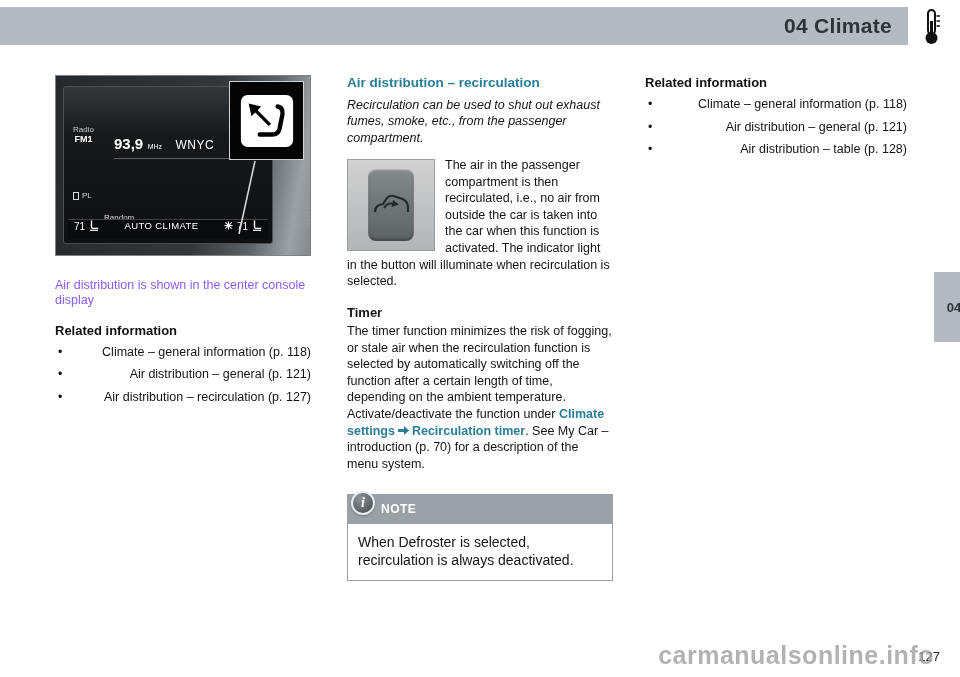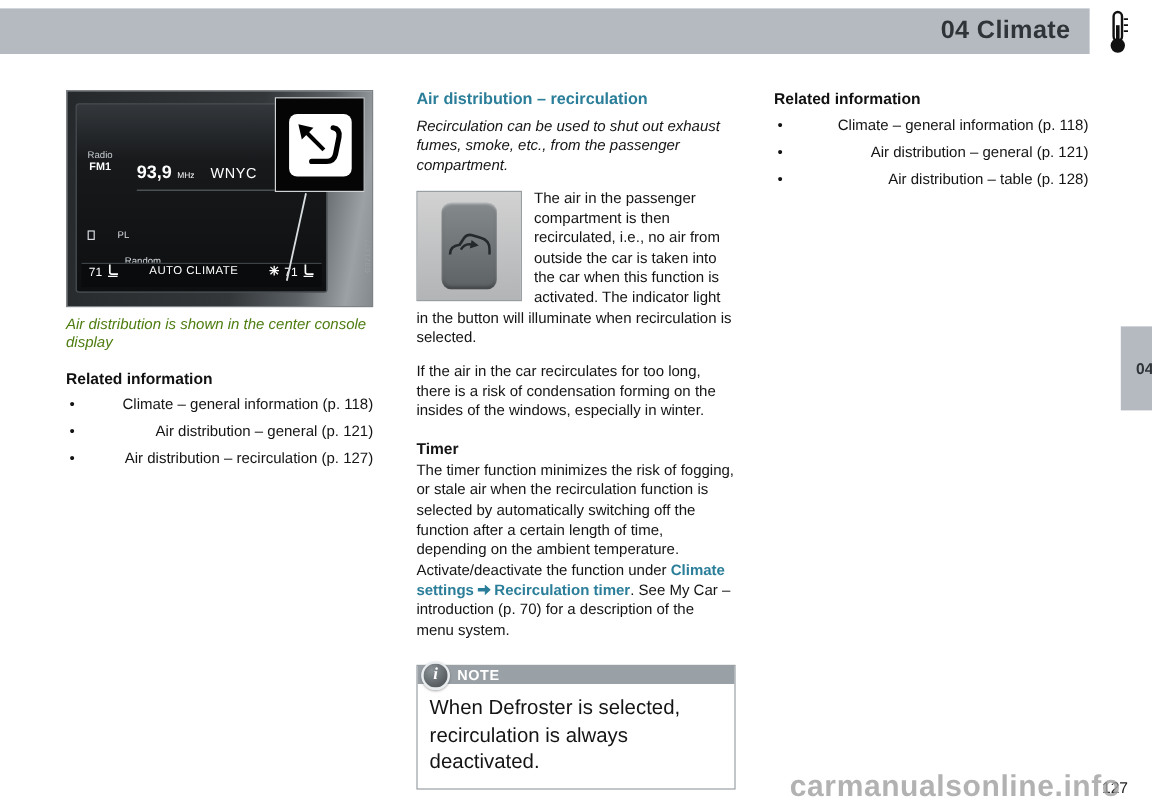--- a/index.html
+++ b/index.html
@@ -49,21 +49,21 @@
   .t-radio { display:block; font-size:8px; color:#c7ccd0; }
   .t-band  { display:block; font-size:9px; color:#ffffff; font-weight:bold;text-align:center; }
   .freq-row {
     position:absolute; left:50px; top:48px; width:152px;
     border-bottom:1px solid #5a5f63; padding-bottom:5px;
     color:#ffffff; white-space:nowrap;
   }
   .t-freq { font-size:15px; font-weight:bold; }
   .t-mhz  { font-size:7px; margin-right:9px; }
   .t-station { font-size:12px; letter-spacing:.5px; }
-  .pl-row { position:absolute; left:9px; top:104px; font-size:8px; color:#d7dbde; display:flex; align-items:center; gap:19px; }
+  .pl-row { position:absolute; left:9px; top:104px; font-size:8px; color:#d7dbde; display:flex; align-items:center; gap:3px; }
   .src-icon { display:inline-block; width:6px; height:8px; border:1px solid #d7dbde; }
   .random-row { position:absolute; left:9px; top:126px; font-size:8px; color:#d7dbde;padding-left:31px; }
   .climate-bar {
     position:absolute; left:4px; right:4px; bottom:4px; height:20px;
     background:#0a0b0c; border-top:1px solid #3d4246;
     display:flex; align-items:flex-start; justify-content:space-between;
     padding:0 6px; color:#ffffff; font-size:10px;gap:12px;
   }
   .cb-grp { display:flex; align-items:center; gap:4px; }
   .t-ac { font-size:9.5px; letter-spacing:.4px; }
@@ -72,21 +72,21 @@
     background:#050505; border:1px solid #cfd3d6;
     display:flex; align-items:center; justify-content:center;
   }
   .callout { position:absolute; left:0; top:0; pointer-events:none; }
   .img-code {
     position:absolute; right:0px; bottom:28px;
     writing-mode:vertical-rl; transform:rotate(180deg);
     font-size:6px; color:#9aa0a4; letter-spacing:.5px;
   }
 
-  .caption { margin-top:7px; font-size:12.5px; font-style:italic; line-height:1.22; color:#4d7c0f; }
+  .caption { margin-top:22px; font-size:12.5px; line-height:1.22; color:#8b5cf6; }
 
   .rel-heading { margin-top:14px; font-size:13px; font-weight:bold; color:#111; }
   .col-right .rel-heading { margin-top:0; }
   .rel-list { list-style:none; margin-top:7px;text-align:right; }
   .rel-list li { position:relative; padding-left:17px; margin-bottom:7px; font-size:12.5px; line-height:1.25; }
   .rel-list li::before { content:"•"; position:absolute; left:3px; top:0; }
 
   
   .mid-heading { font-size:13.5px; font-weight:bold; color:#2b7e99; margin-bottom:6px; line-height:1.2; }
   .intro { font-size:12.5px; font-style:italic; line-height:1.3; margin-bottom:11px; }
@@ -103,23 +103,23 @@
     box-shadow:inset 0 1px 2px rgba(255,255,255,.5), inset 0 -2px 3px rgba(0,0,0,.35);
     display:flex; align-items:center; justify-content:center;
   }
   .body-text { font-size:12.5px; line-height:1.33; }
   .para2 { margin-top:11px; }
   .timer-heading { margin-top:15px; margin-bottom:3px; font-size:13px; font-weight:bold; }
   .ref-link { color:#2b7e99; font-weight:bold; }
   .menu-arrow { display:inline-block; margin:0 3px; vertical-align:baseline; }
 
   .note { position:relative; margin-top:21px; border:1px solid #9aa0a4; background:#fff; }
-  .note-header { background:#9aa1a6; height:15px; display:flex; align-items:center; padding-left:33px; }
+  .note-header { background:#9aa1a6; height:29px; display:flex; align-items:center; padding-left:33px; }
   .note-title { color:#ffffff; font-weight:bold; font-size:12px; letter-spacing:.5px; }
-  .note-body { padding:9px 10px 11px 10px; font-size:17px; line-height:1.3; }
+  .note-body { padding:9px 10px 11px 10px; font-size:14px; line-height:1.3; }
   .note-icon {
     position:absolute; left:3px; top:-4px; width:24px; height:24px; border-radius:50%;
     background:radial-gradient(circle at 35% 28%, #8d9499, #565c60 72%);
     border:2px solid #e8ecee;
     color:#fff; display:flex; align-items:center; justify-content:center;
     font-family:"Liberation Serif", serif; font-style:italic; font-weight:bold; font-size:14px;
     box-shadow:0 1px 2px rgba(0,0,0,.3); z-index:2;
   }
 
   
@@ -236,21 +236,20 @@
           <svg width="36" height="26" viewBox="0 0 36 26">
             <path d="M2 20 q0 -7 8 -8 l4 -6 q2.5 -3 6.5 -2 l7 2.2 q7.5 2 7.5 9.8 v4" fill="none" stroke="#24292c" stroke-width="2.2"></path>
             <path d="M11 16 q3.5 -6 10 -4" fill="none" stroke="#24292c" stroke-width="2"></path>
             <polygon points="20,8 26,12.5 18.5,15" fill="#24292c"></polygon>
           </svg>
         </div>
       </figure>
       <p class="body-text">The air in the passenger compartment is then recirculated, i.e., no air from outside the car is taken into the car when this function is activated. The indicator light in the button will illuminate when recirculation is selected.</p>
     </div>
 
-    <p class="body-text para2">If the air in the car recirculates for too long, there is a risk of condensation forming on the insides of the windows, especially in winter.</p>
 
     <h3 class="timer-heading">Timer</h3>
     <p class="body-text"><span>The timer function minimizes the risk of fogging, or stale air when the recirculation function is selected by automatically switching off the function after a certain length of time, depending on the ambient temperature. Activate/deactivate the function under </span><span class="ref-link">Climate settings</span><span class="menu-arrow"><svg width="11" height="9" viewBox="0 0 11 9">
             <polygon points="0,3 6,3 6,0 11,4.5 6,9 6,6 0,6" fill="#2b7e99"></polygon>
           </svg></span><span class="ref-link">Recirculation timer</span><span>. See My Car – introduction (p. 70) for a description of the menu system.</span></p>
 
     <div class="note">
       <div class="note-icon">i</div>
       <div class="note-header">
         <span class="note-title">NOTE</span>

